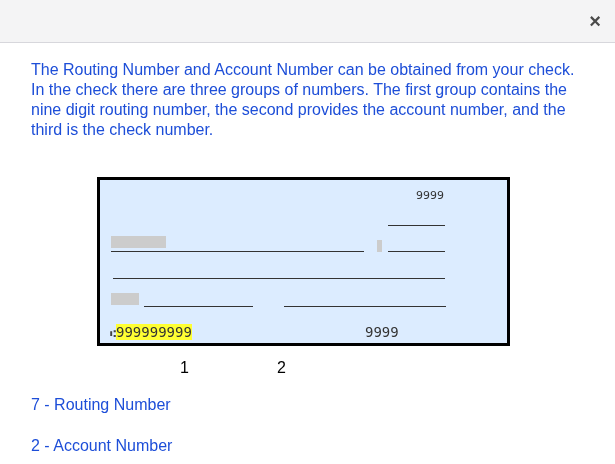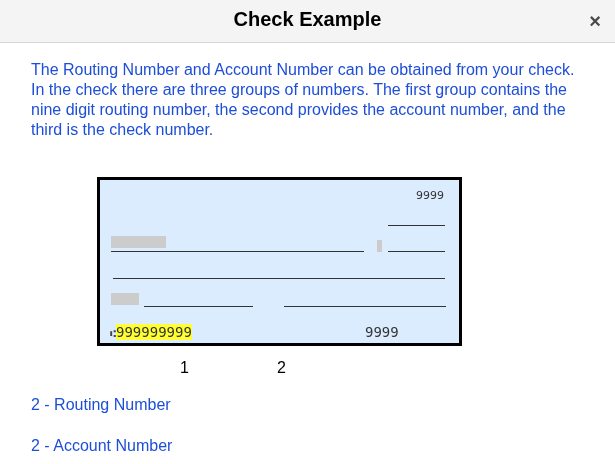--- a/index.html
+++ b/index.html
@@ -7,36 +7,35 @@
          font-family: "Liberation Sans", sans-serif; color: #000; }
   .header { position: absolute; left: 0; top: 0; width: 615px; height: 42px;
             background: #f4f4f5; border-bottom: 1px solid #d7d7dc; }
   .title { position: absolute; left: 0; right: 0; top: 8px; text-align: center;
            font-size: 20px; font-weight: bold; color: #000; }
   .close { position: absolute; left: 585px; top: 11px; width: 20px; height: 20px;
            font-size: 20px; line-height: 20px; text-align: center; color: #4a4a4a;
            cursor: pointer; font-weight: bold; }
   .p { position: absolute; left: 31px; font-size: 16px; line-height: 20px; color: #1d4ed8; width: 570px; }
   .check { position: absolute; left: 97px; top: 177px; width: 359px; height: 163px;
-           border: 3px solid #000; background: #dcecff; }
+           border: 3px solid #000; background: #dcecff; padding-left: 48px; }
   .ln { position: absolute; height: 1px; background: #333; }
   .gray { position: absolute; background: #cccccc; }
   .chk-num-top { position: absolute; left: 316px; top: 9px; font-size: 11px; color: #333;
                  font-family: "DejaVu Sans", sans-serif; }
   .micr { position: absolute; top: 141px; height: 22px; line-height: 22px;
           font-family: "DejaVu Sans Mono", monospace; font-size: 14px; color: #333; letter-spacing: 0px; }
   .hl { background: #ffff33; }
   .sym { font-size: 10px; color: #444; }
   .lbl { position: absolute; top: 359px; font-size: 16px; }
 </style>
 </head>
 <body>
 
 <div class="header">
-  <div class="title">Check Example</div>
   <div class="close">×</div>
 </div>
 
 <div class="p" style="top:60px;">The Routing Number and Account Number can be obtained from your check.</div>
 <div class="p" style="top:80px;">In the check there are three groups of numbers. The first group contains the nine digit routing number, the second provides the account number, and the third is the check number.</div>
 
 <div class="check">
   <div class="chk-num-top">9999</div>
   <div class="ln" style="left:288px; top:45px; width:57px;"></div>
   <div class="gray" style="left:11px; top:56px; width:55px; height:12px;"></div>
@@ -52,14 +51,14 @@
     <span class="sym">⑆</span><span class="hl">999999999</span>
   </div>
   <div class="micr" style="left:265px;">
     <span>9999</span>
   </div>
 </div>
 
 <div class="lbl" style="left:180px;">1</div>
 <div class="lbl" style="left:277px;">2</div>
 
-<div class="p" style="top:395px;">2 - Routing Number</div>
+<div class="p" style="top:395px;">7 - Routing Number</div>
 <div class="p" style="top:428px;margin-top:8px;">2 - Account Number</div>
 
 </body></html>

